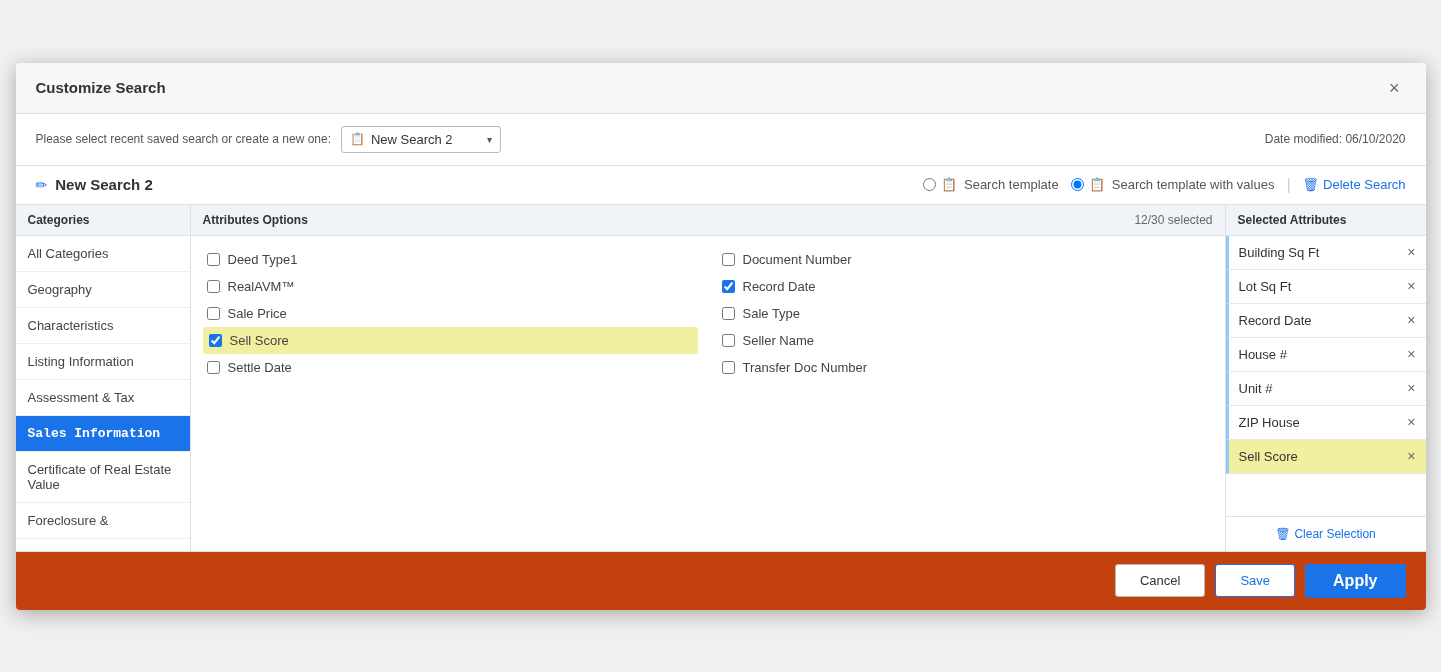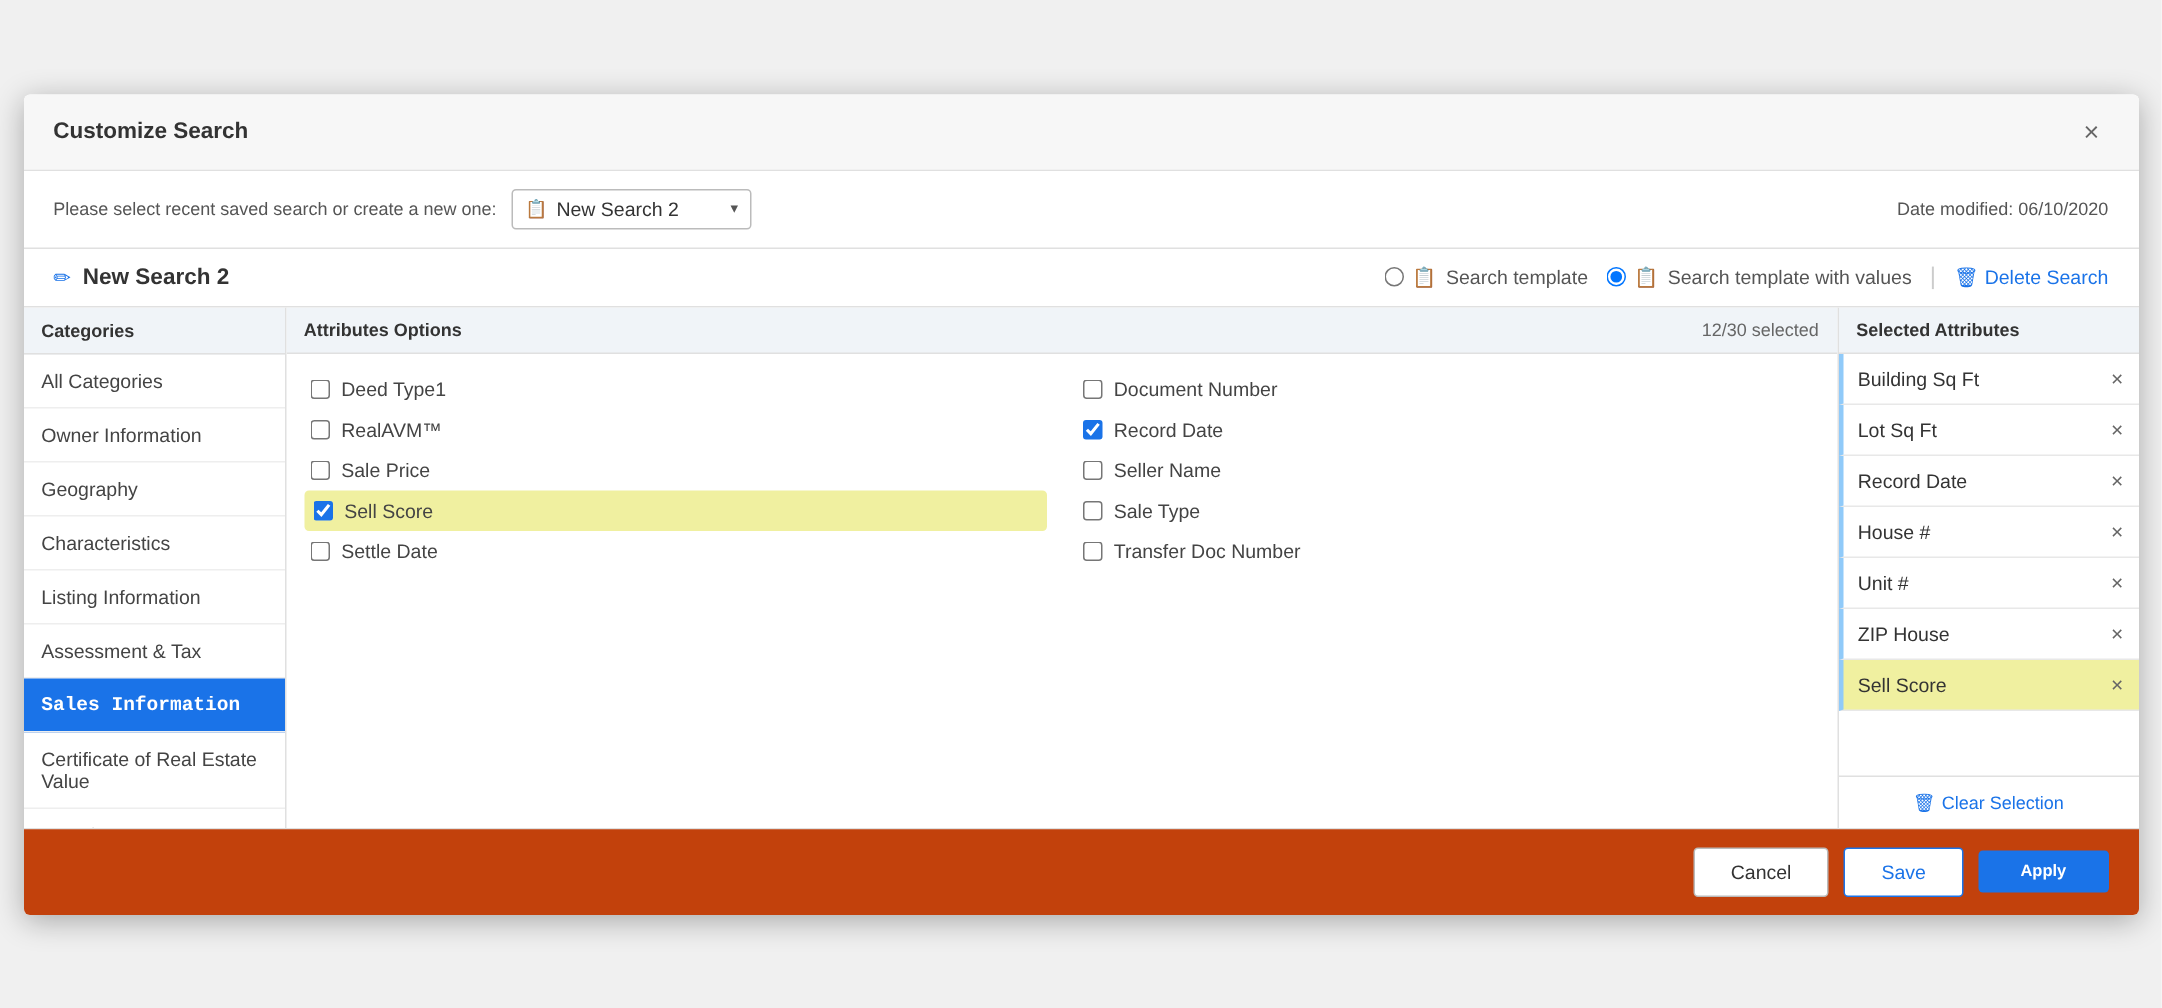--- a/index.html
+++ b/index.html
@@ -72,21 +72,21 @@
 
     .selected-footer { padding: 10px 12px; border-top: 1px solid #e0e0e0; display: flex; justify-content: center; }
     .clear-selection-btn { background: none; border: none; cursor: pointer; color: #1a73e8; font-size: 12px; display: flex; align-items: center; gap: 4px; }
 
     .modal-footer { display: flex; justify-content: flex-end; align-items: center; padding: 12px 20px; border-top: 1px solid #e0e0e0; gap: 10px; background: #c2410c; border-radius: 0 0 4px 4px; }
 
     .cancel-btn { background: #fff; border: 1px solid #bbb; color: #333; padding: 8px 24px; border-radius: 3px; cursor: pointer; font-size: 13px; }
 
     .save-btn { background: #fff; border: 1px solid #1a73e8; color: #1a73e8; padding: 8px 24px; border-radius: 3px; cursor: pointer; font-size: 13px; }
 
-    .apply-btn { background: #1a73e8; border: none; color: #fff; padding: 8px 28px; border-radius: 3px; cursor: pointer; font-size: 11px; font-weight: 600; }
+    .apply-btn { background: #1a73e8; border: none; color: #fff; padding: 8px 28px; border-radius: 3px; cursor: pointer; font-size: 16px; font-weight: 600; }
   </style>
 </head>
 <body>
 
 <div class="modal-overlay">
   <div class="modal">
 
     <div class="modal-header">
       <span class="modal-title">Customize Search</span>
       <button class="close-btn">×</button>
@@ -126,21 +126,20 @@
           <span>Delete Search</span>
         </button>
       </div>
     </div>
 
     <div class="modal-body">
 
       <div class="categories-panel">
         <div class="categories-header">Categories</div>
         <div class="category-item all">All Categories</div>
-        <div class="category-item">Owner Information</div>
         <div class="category-item">Geography</div>
         <div class="category-item">Characteristics</div>
         <div class="category-item">Listing Information</div>
         <div class="category-item">Assessment &amp; Tax</div>
         <div class="category-item active">Sales Information</div>
         <div class="category-item">Certificate of Real Estate Value</div>
         <div class="category-item">Foreclosure &amp;</div>
       </div>
 
       <div class="attributes-panel">
@@ -177,25 +176,25 @@
             <label class="attribute-item">
               <input type="checkbox" style="">
               <span>Document Number</span>
             </label>
             <label class="attribute-item">
               <input type="checkbox" checked="" style="accent-color: rgb(26, 115, 232);">
               <span>Record Date</span>
             </label>
             <label class="attribute-item">
               <input type="checkbox" style="">
+              <span>Sale Type</span>
+            </label>
+            <label class="attribute-item">
+              <input type="checkbox" style="">
               <span>Seller Name</span>
-            </label>
-            <label class="attribute-item">
-              <input type="checkbox" style="">
-              <span>Sale Type</span>
             </label>
             <label class="attribute-item">
               <input type="checkbox" style="">
               <span>Transfer Doc Number</span>
             </label>
           </div>
         </div>
       </div>
 
       <div class="selected-panel">

